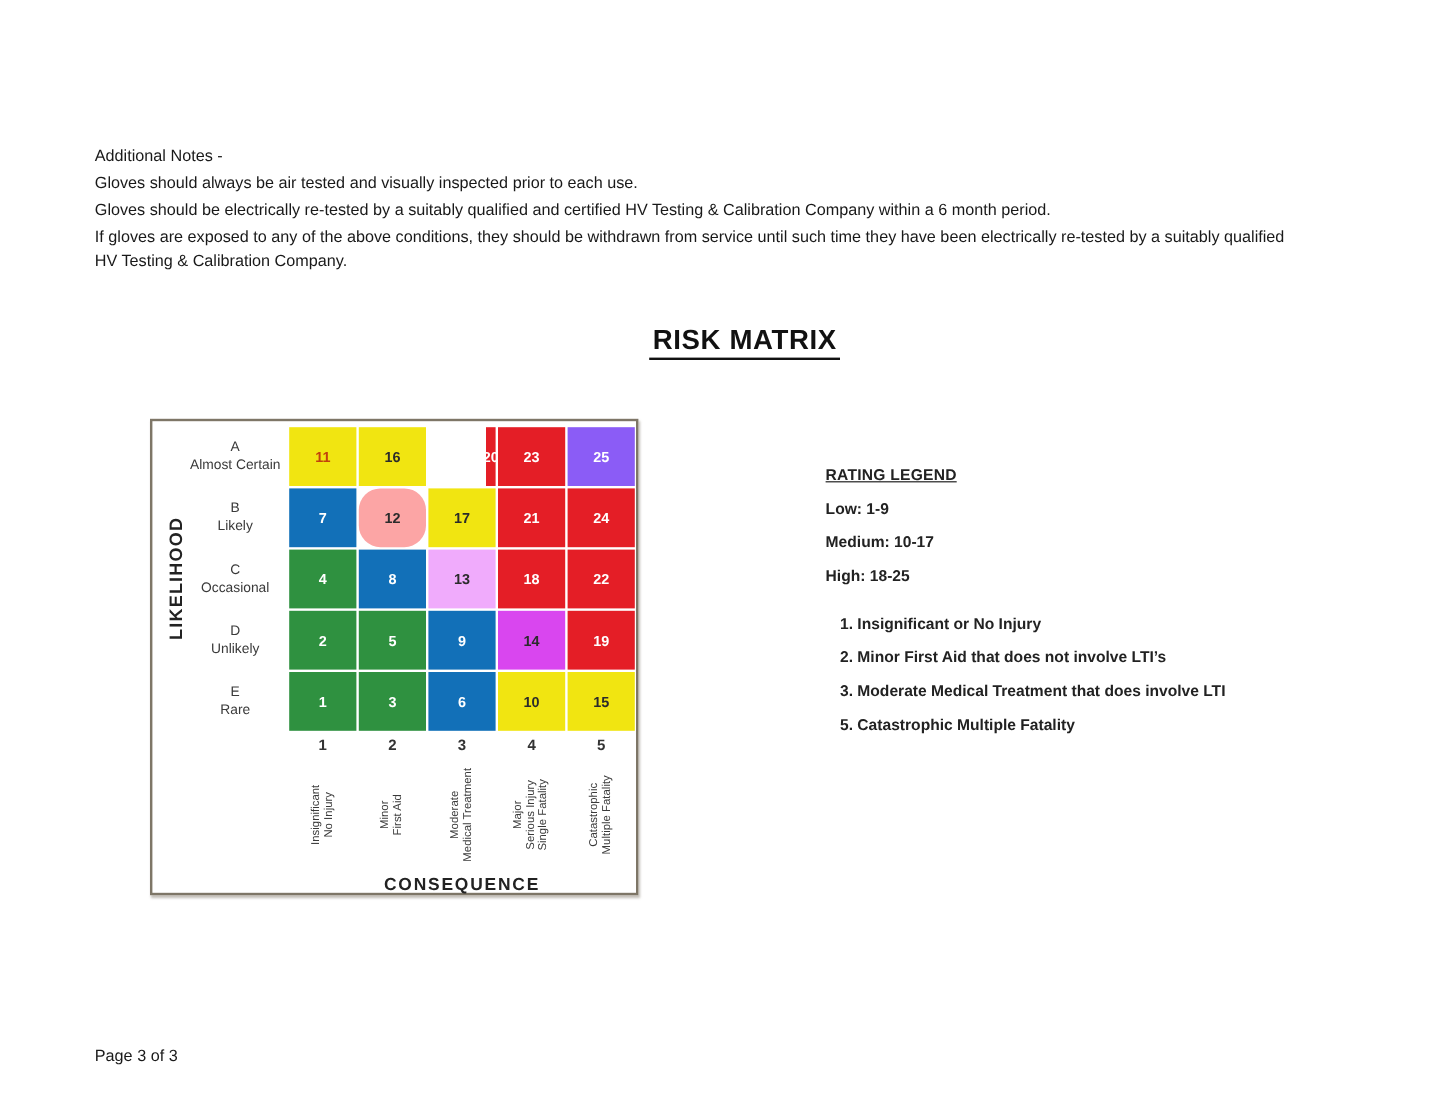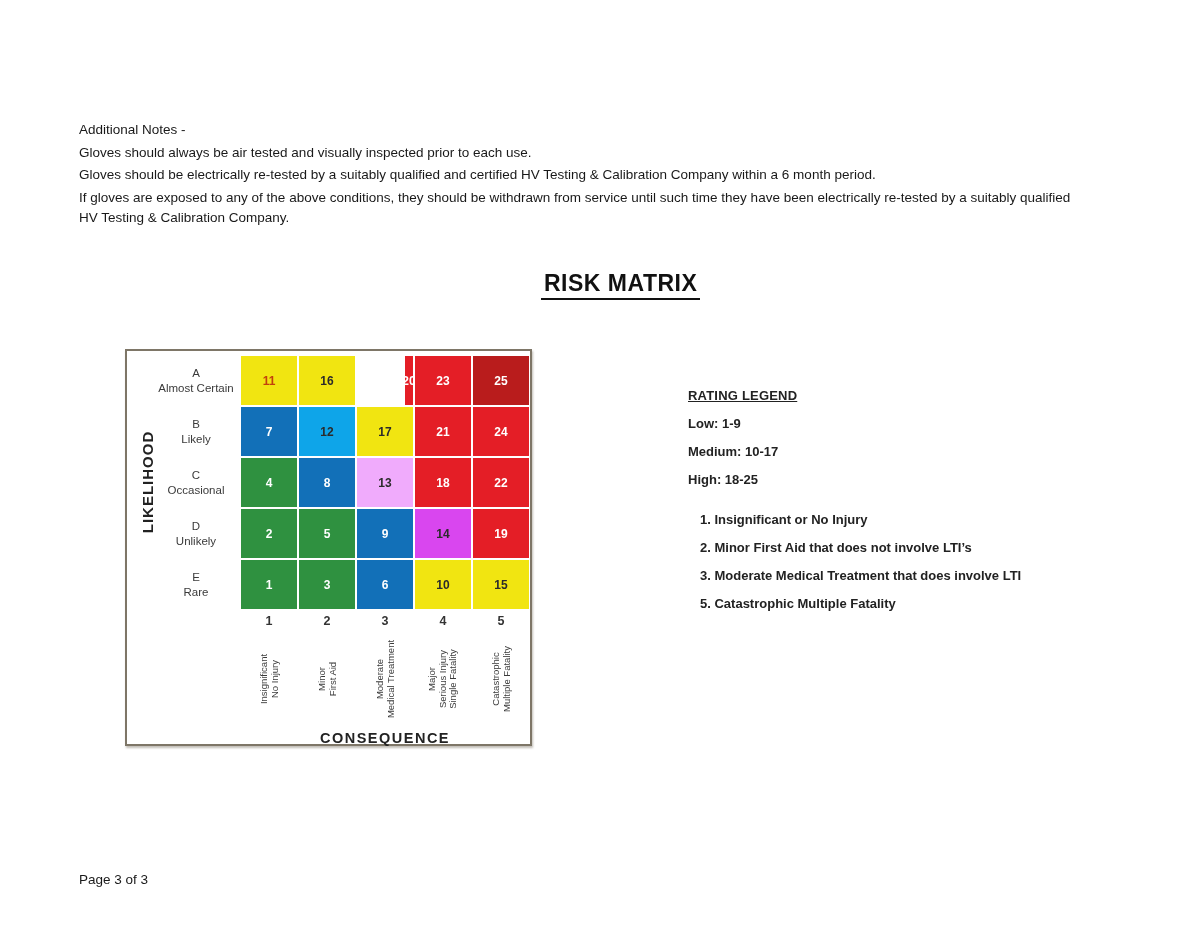--- a/index.html
+++ b/index.html
@@ -99,27 +99,27 @@
     <div class="y-axis-label">LIKELIHOOD</div>
     <div class="matrix-table">
         <div class="row-label">
           <div class="row-letter">A</div>
           <div class="row-name">Almost Certain</div>
         </div>
         <div class="cell" style="background: rgb(241, 229, 17); color: #c2410c;">11</div>
         <div class="cell" style="background: rgb(241, 229, 17); color: rgb(43, 43, 43);">16</div>
         <div class="cell" style="background: rgb(228, 30, 38); color: rgb(255, 255, 255); margin-left: 48px;">20</div>
         <div class="cell" style="background: rgb(228, 30, 38); color: rgb(255, 255, 255);">23</div>
-        <div class="cell" style="background: #b91c1c; color: rgb(255, 255, 255);">25</div>
+        <div class="cell" style="background: #8b5cf6; color: rgb(255, 255, 255);">25</div>
         <div class="row-label">
           <div class="row-letter">B</div>
           <div class="row-name">Likely</div>
         </div>
         <div class="cell" style="background: rgb(18, 112, 184); color: rgb(255, 255, 255);">7</div>
-        <div class="cell" style="background: #0ea5e9; color: rgb(43, 43, 43);">12</div>
+        <div class="cell" style="background: #fca5a5; color: rgb(43, 43, 43); border-radius: 18px;">12</div>
         <div class="cell" style="background: rgb(241, 229, 17); color: rgb(43, 43, 43);">17</div>
         <div class="cell" style="background: rgb(228, 30, 38); color: rgb(255, 255, 255);">21</div>
         <div class="cell" style="background: rgb(228, 30, 38); color: rgb(255, 255, 255);">24</div>
         <div class="row-label">
           <div class="row-letter">C</div>
           <div class="row-name">Occasional</div>
         </div>
         <div class="cell" style="background: rgb(47, 145, 64); color: rgb(255, 255, 255);">4</div>
         <div class="cell" style="background: rgb(18, 112, 184); color: rgb(255, 255, 255);">8</div>
         <div class="cell" style="background: #f0abfc; color: rgb(43, 43, 43);">13</div>

